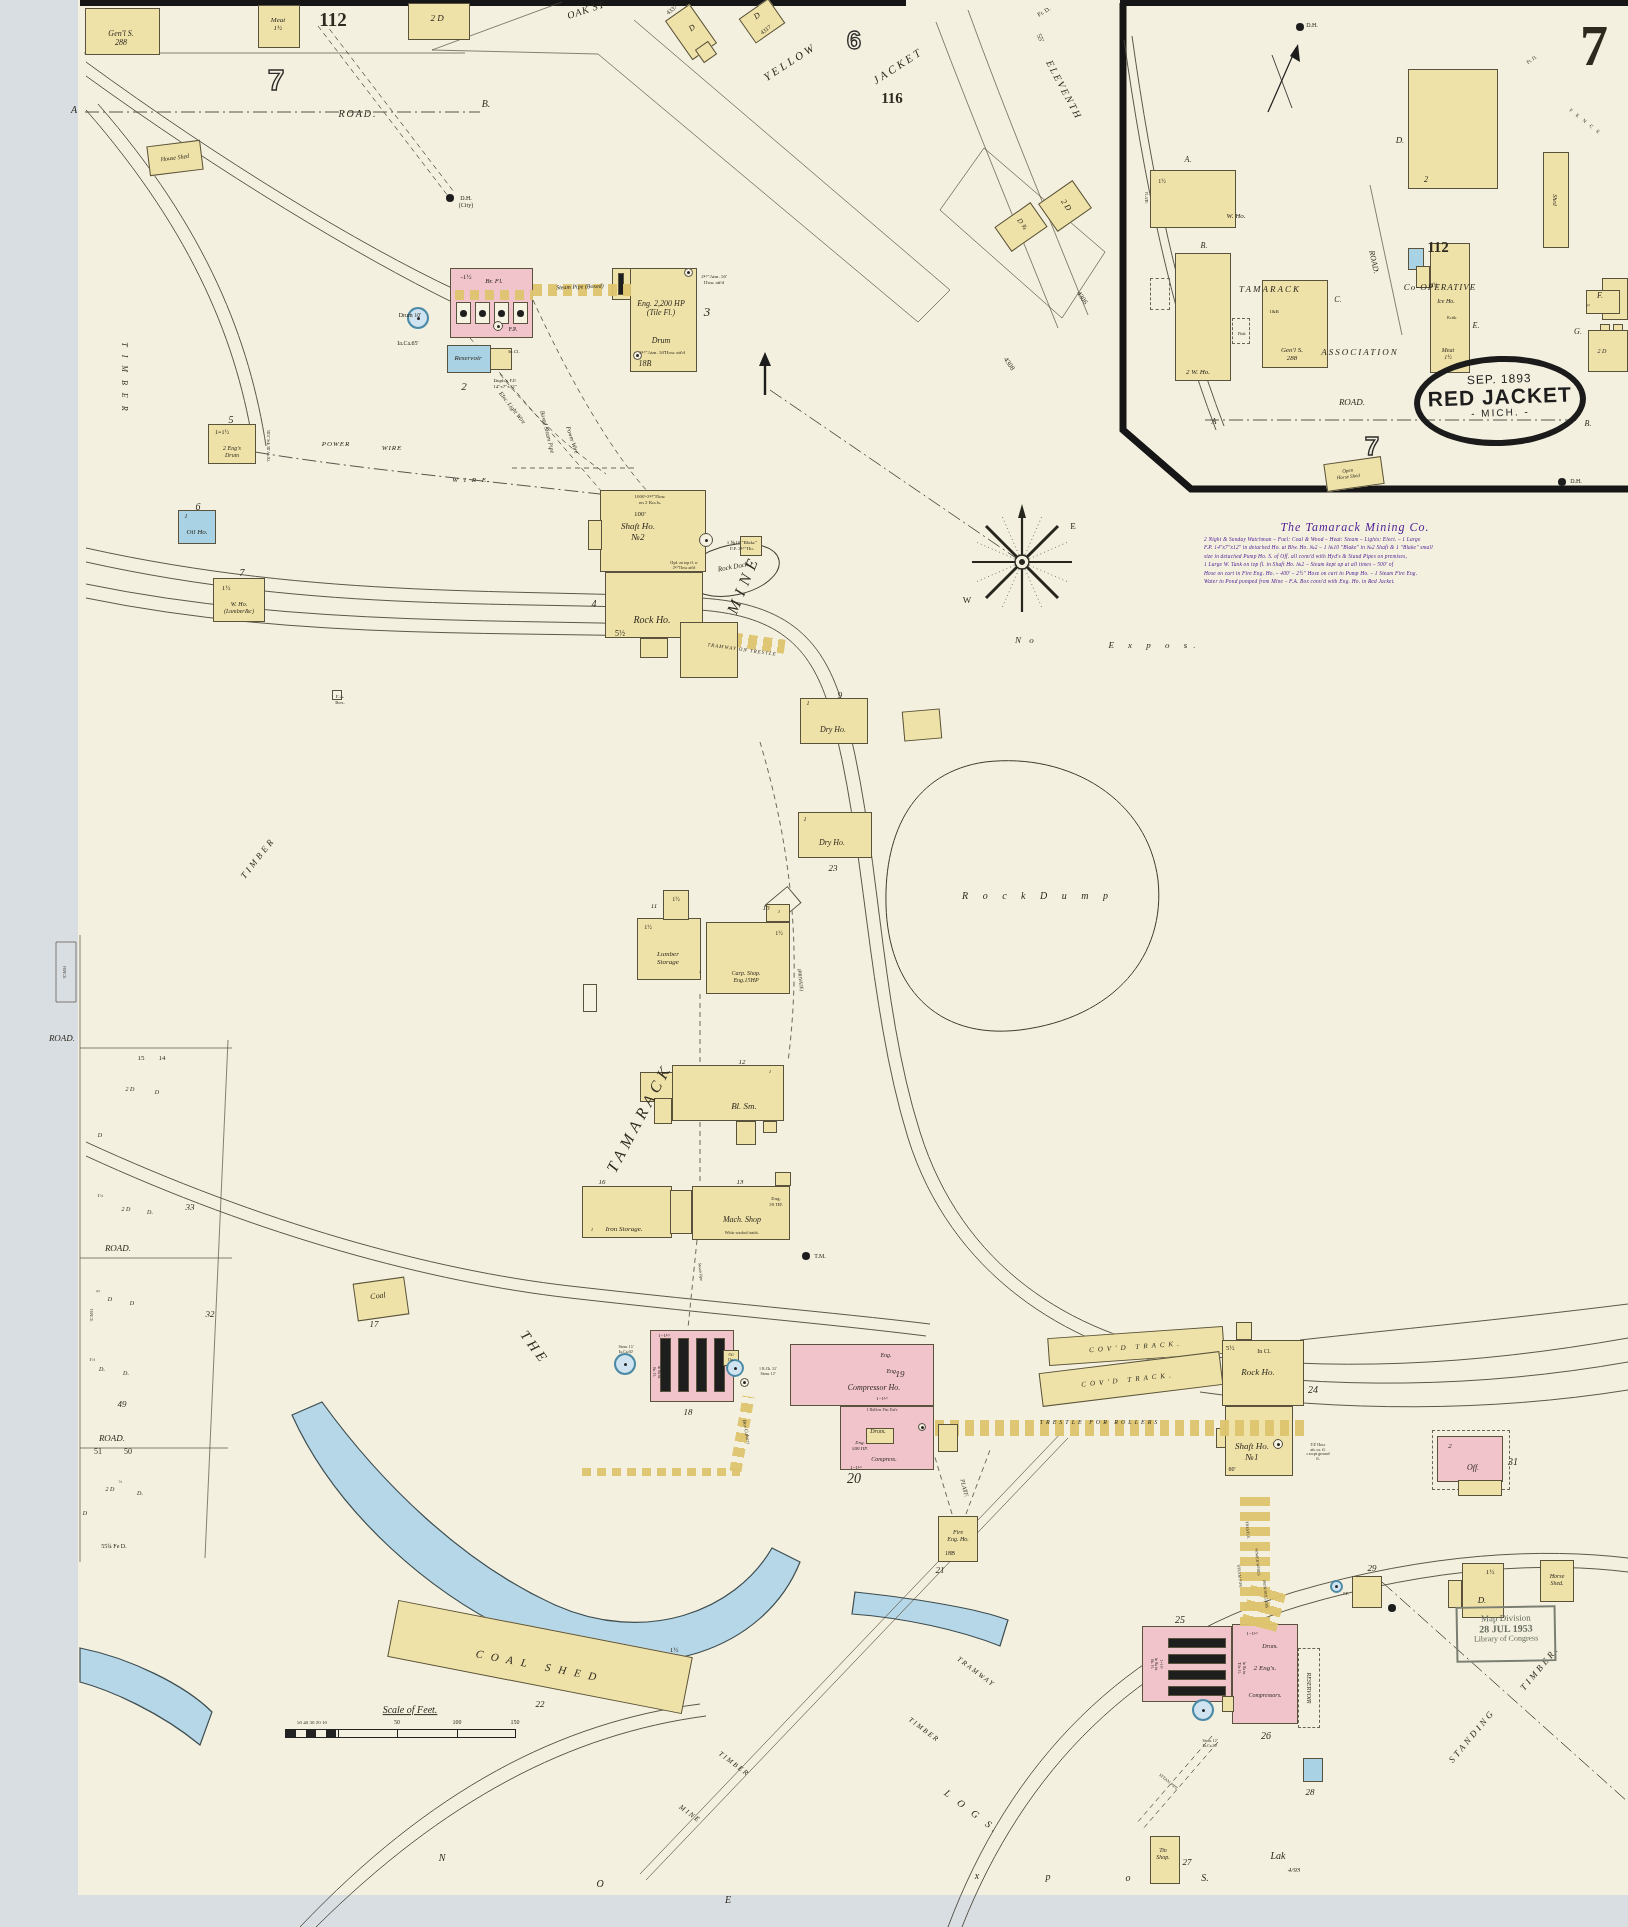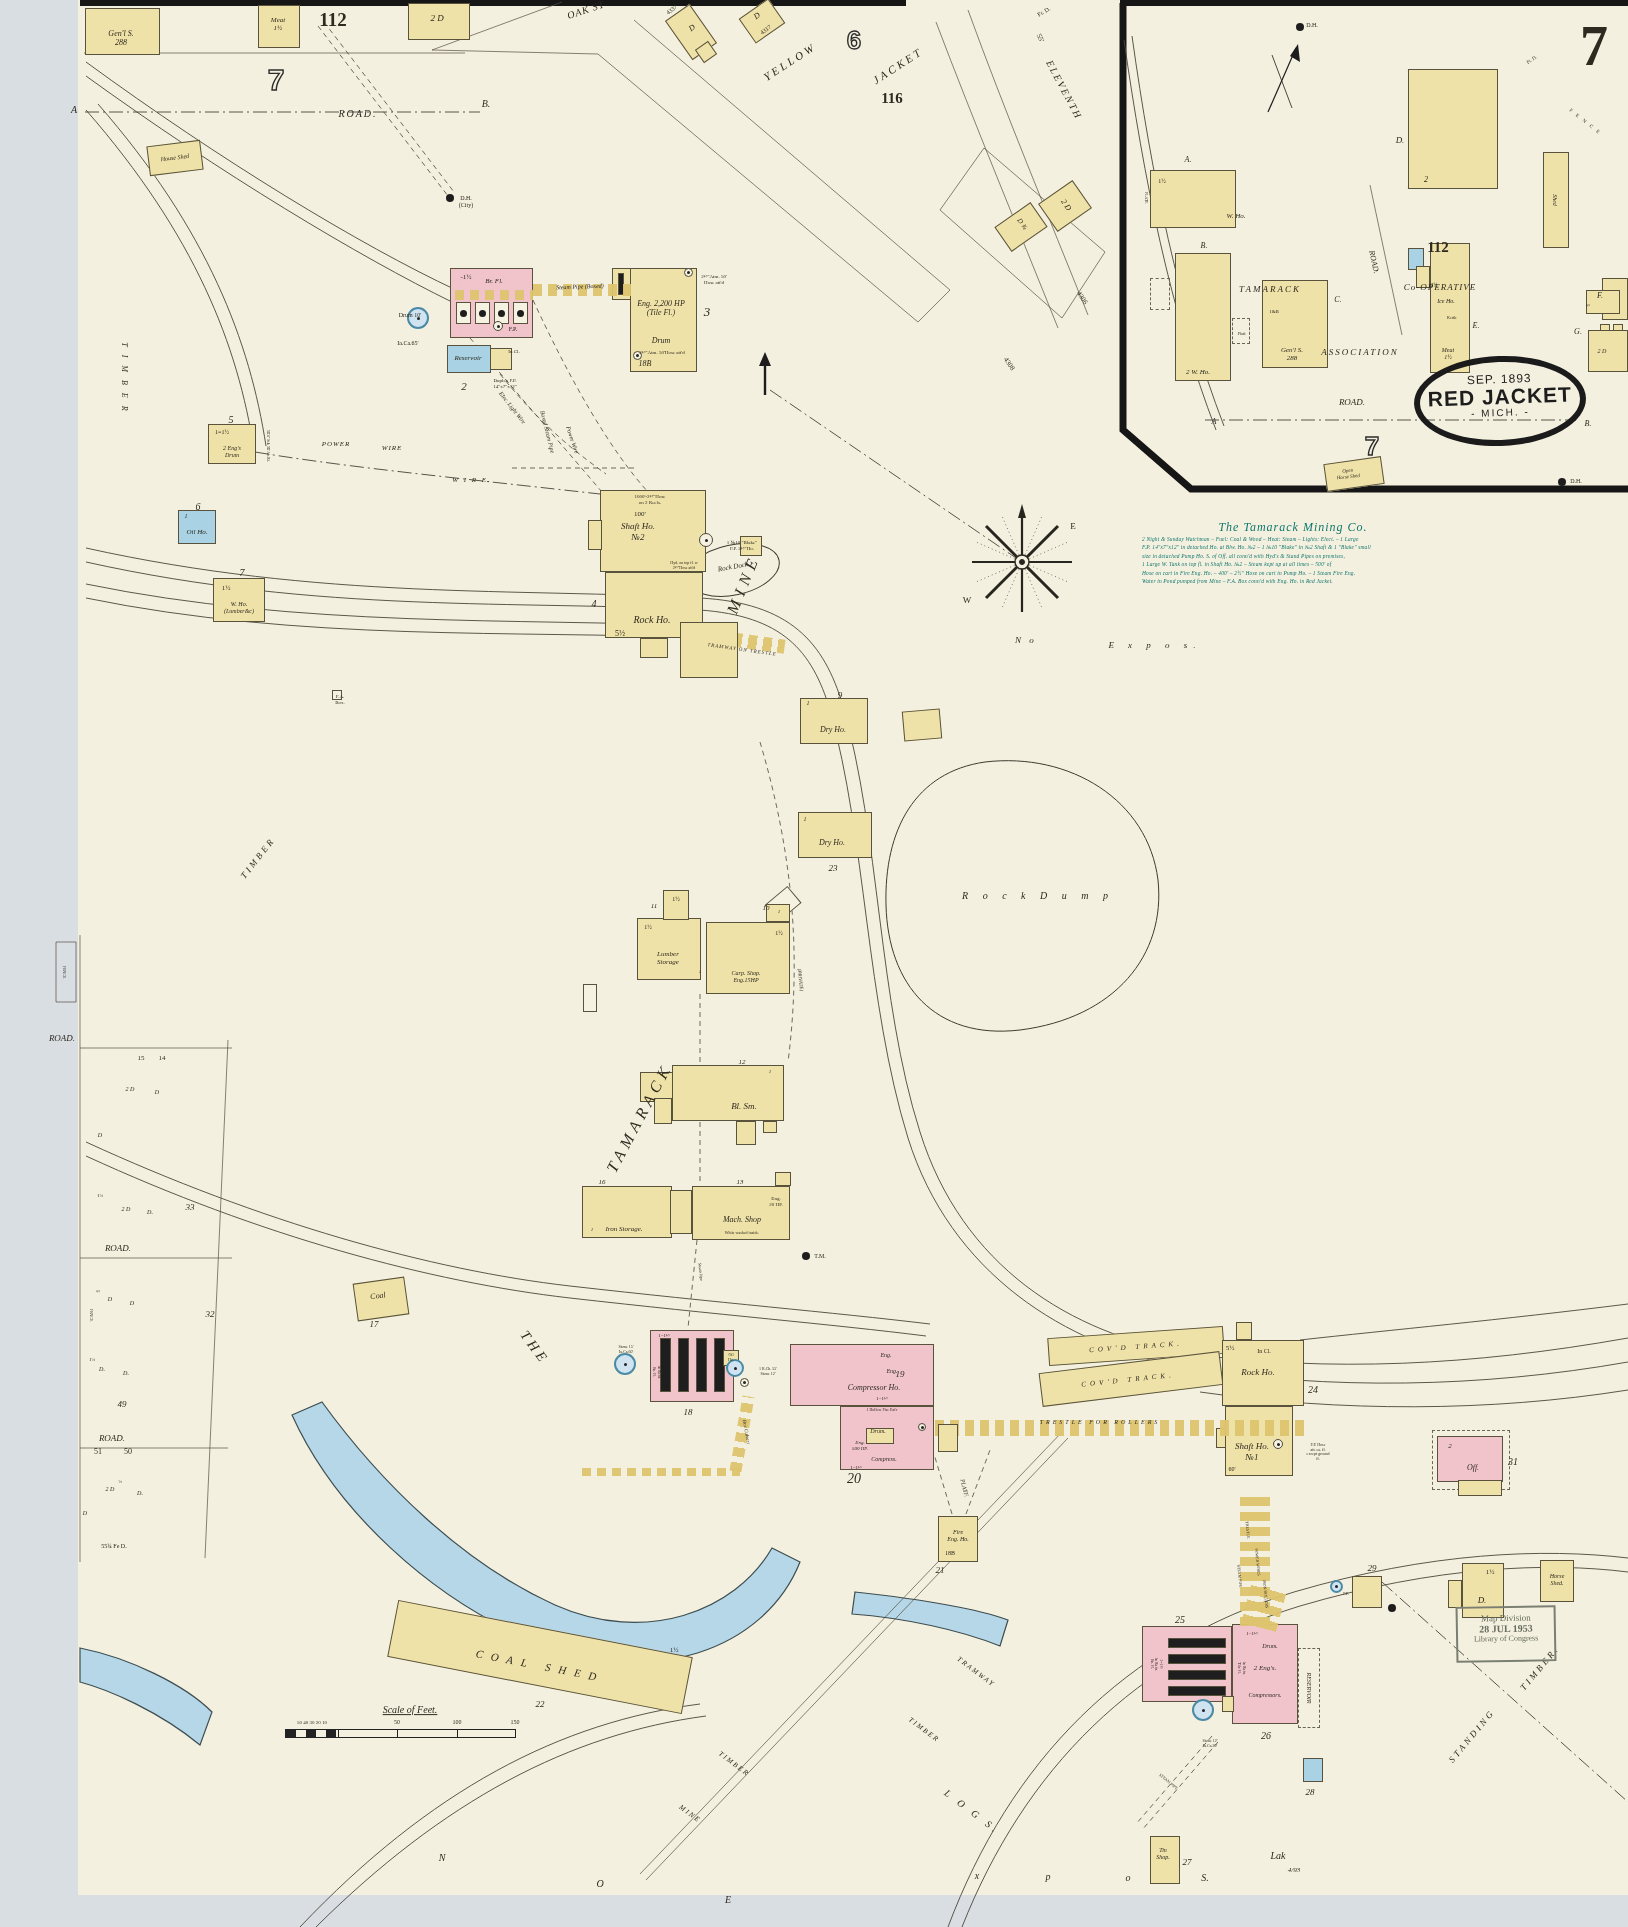--- a/index.html
+++ b/index.html
@@ -28,21 +28,21 @@
   .ring{position:absolute;border-radius:50%;border:2px solid #4b8aa6;background:#cfe4f0;box-sizing:border-box}
   .ring2{position:absolute;border-radius:50%;border:1px solid #4b463a;background:#f6f2e2;box-sizing:border-box}
   .ring:after,.ring2:after{content:"";position:absolute;left:50%;top:50%;width:3px;height:3px;
        margin:-1.5px 0 0 -1.5px;background:#222;border-radius:50%}
   #ovalstamp{position:absolute;left:1414px;top:356px;width:172px;height:90px;border:6px solid #1b1b1b;
        border-radius:50%;text-align:center;transform:rotate(-2deg);color:#1d1d1d;box-sizing:border-box;
        font-family:"Liberation Sans",sans-serif;}
   #ovalstamp .l1{font-size:12px;margin-top:10px;letter-spacing:1px}
   #ovalstamp .l2{font-size:21px;font-weight:700;letter-spacing:1px;line-height:1}
   #ovalstamp .l3{font-size:10px;letter-spacing:2px}
-  #miningnote{position:absolute;left:1142px;top:520px;width:302px;color:#0f766e;text-align:left}
+  #miningnote{position:absolute;left:1204px;top:520px;width:302px;color:#4c1d95;text-align:left}
   #miningnote .nt{font-size:12px;font-style:italic;text-align:center;letter-spacing:1px}
   #miningnote .nl{font-size:5.4px;font-style:italic;line-height:1.55;letter-spacing:.2px}
   #locstamp{position:absolute;left:1456px;top:1606px;width:100px;height:56px;border:2px solid #7a7f72;
        color:#666c5e;text-align:center;transform:rotate(-1deg);font-family:"Liberation Serif",serif;box-sizing:border-box}
   #locstamp .s1{font-size:9px;margin-top:5px}
   #locstamp .s2{font-size:10px;font-weight:700}
   #locstamp .s3{font-size:8px}
   #scalebar{position:absolute;left:285px;top:1729px;width:232px;height:8px}
   #scalebar .seg{position:absolute;left:0;top:0;width:52px;height:7px;border:1px solid #222;
        background:repeating-linear-gradient(90deg,#222 0 10px,#f4f0df 10px 20px)}

